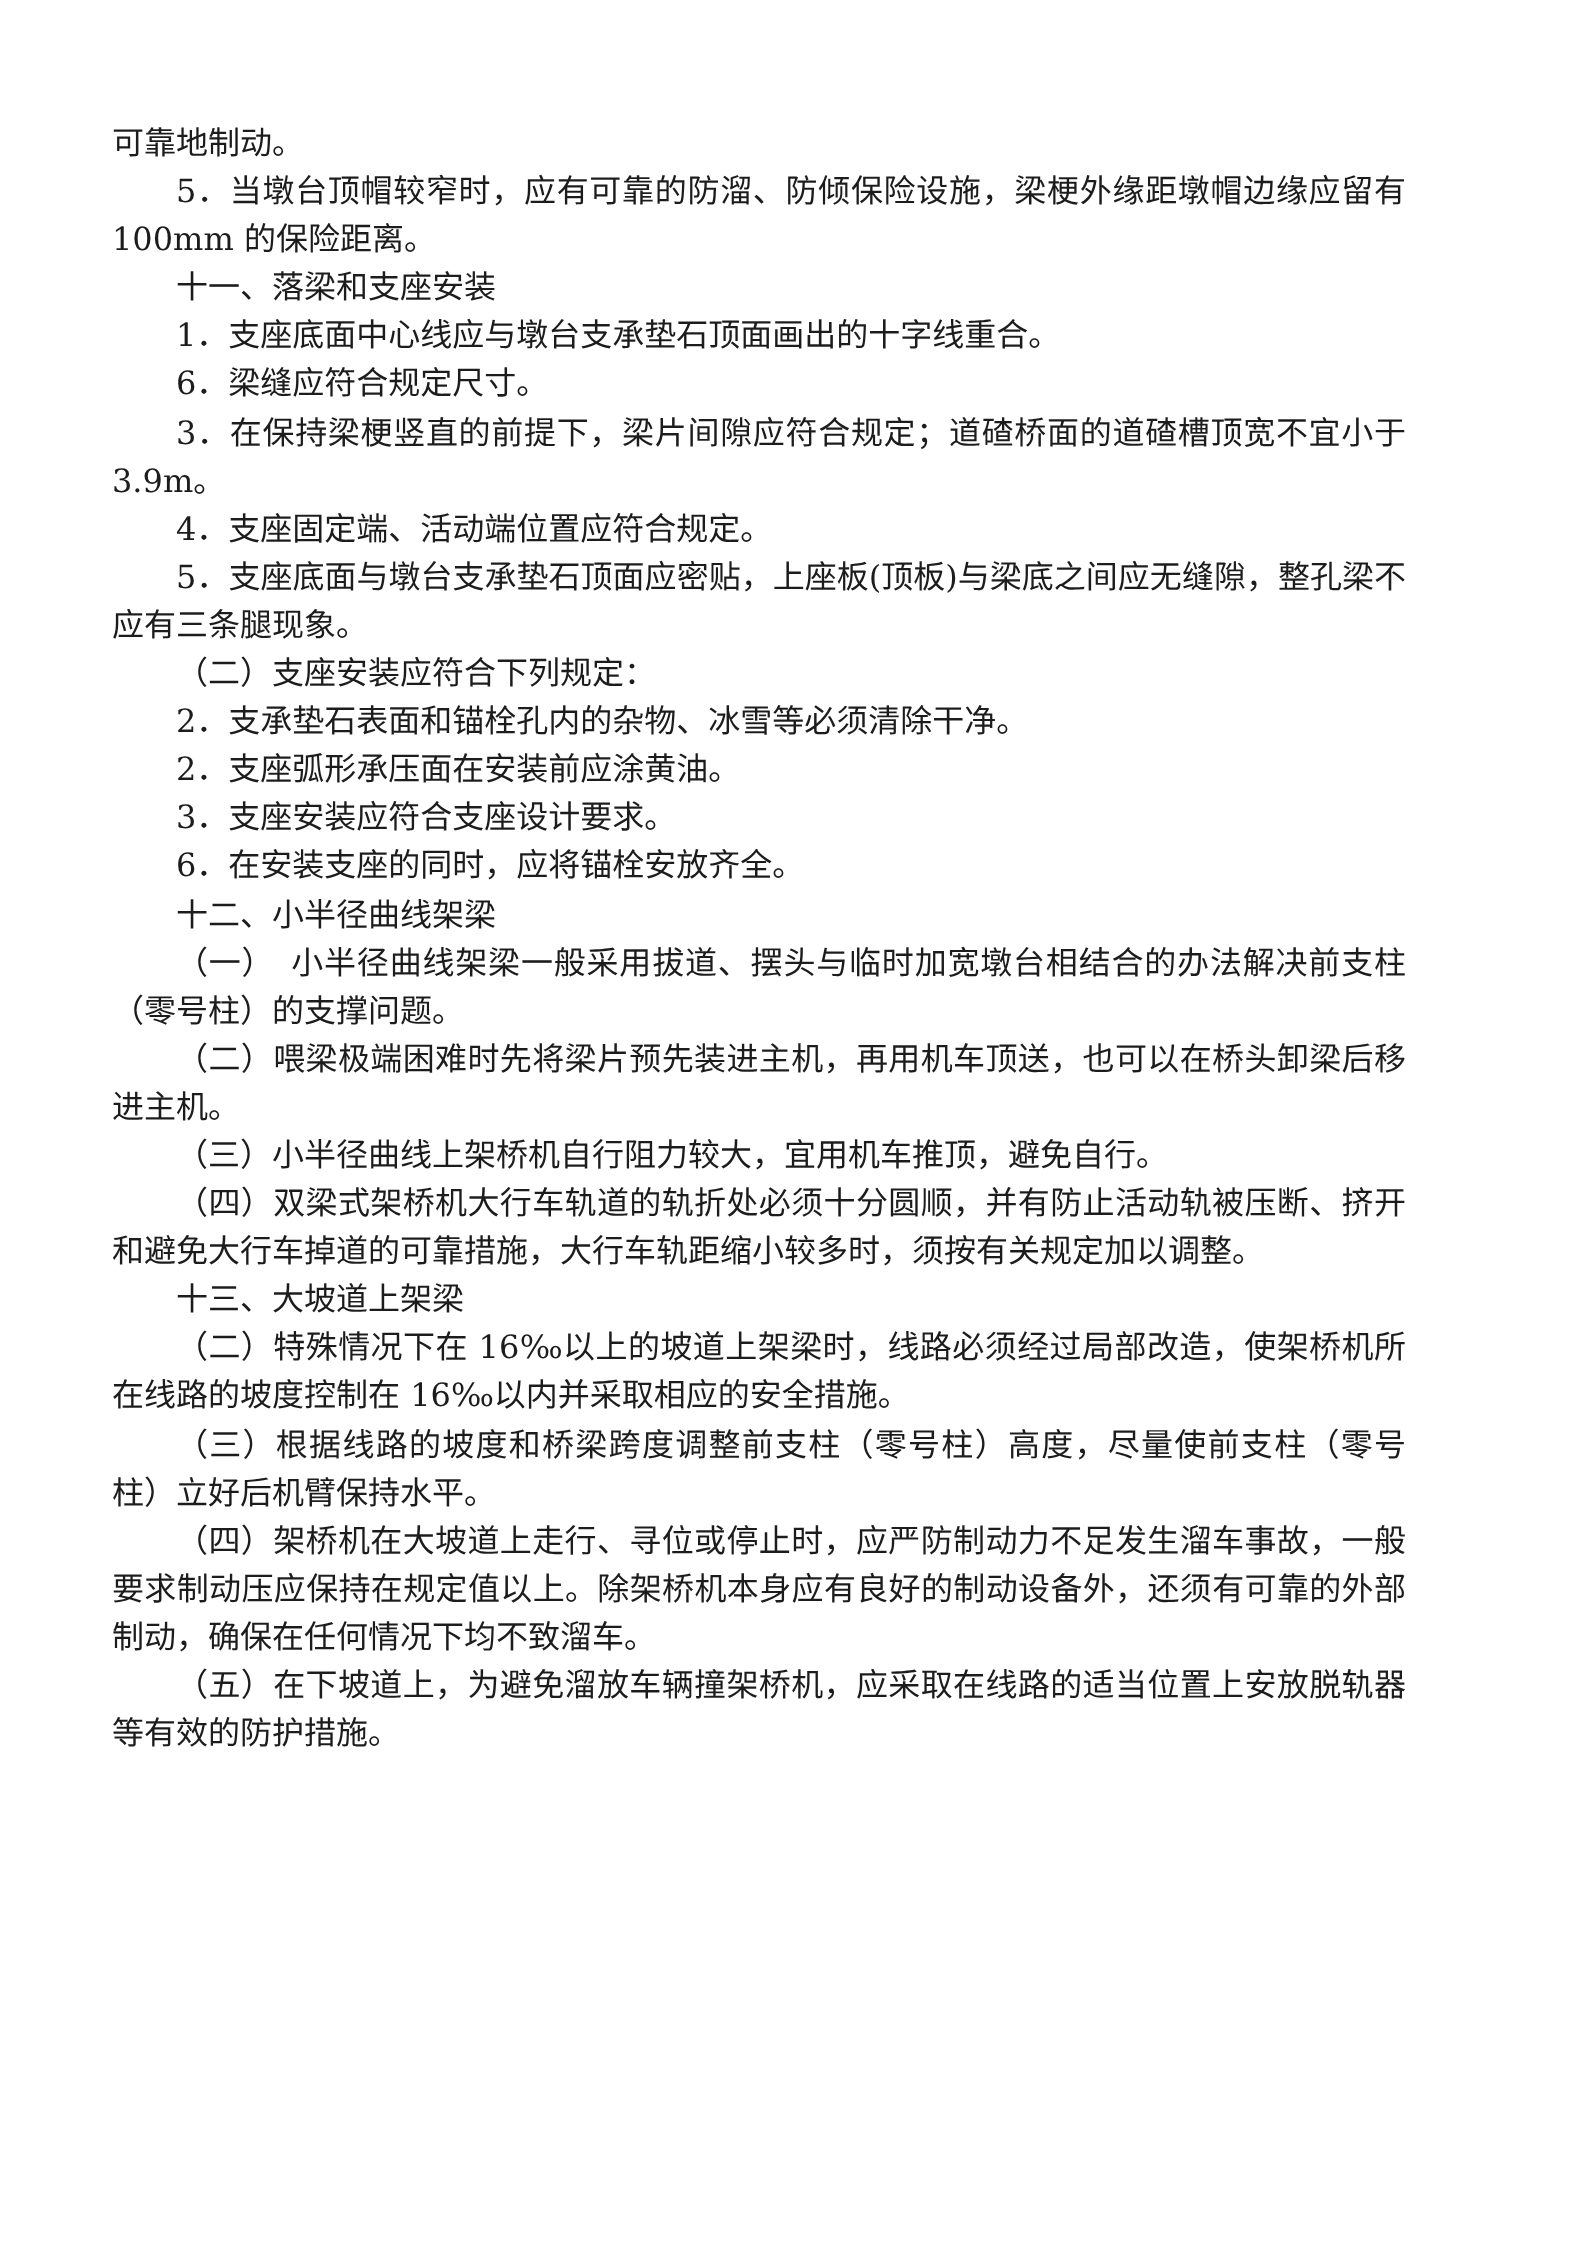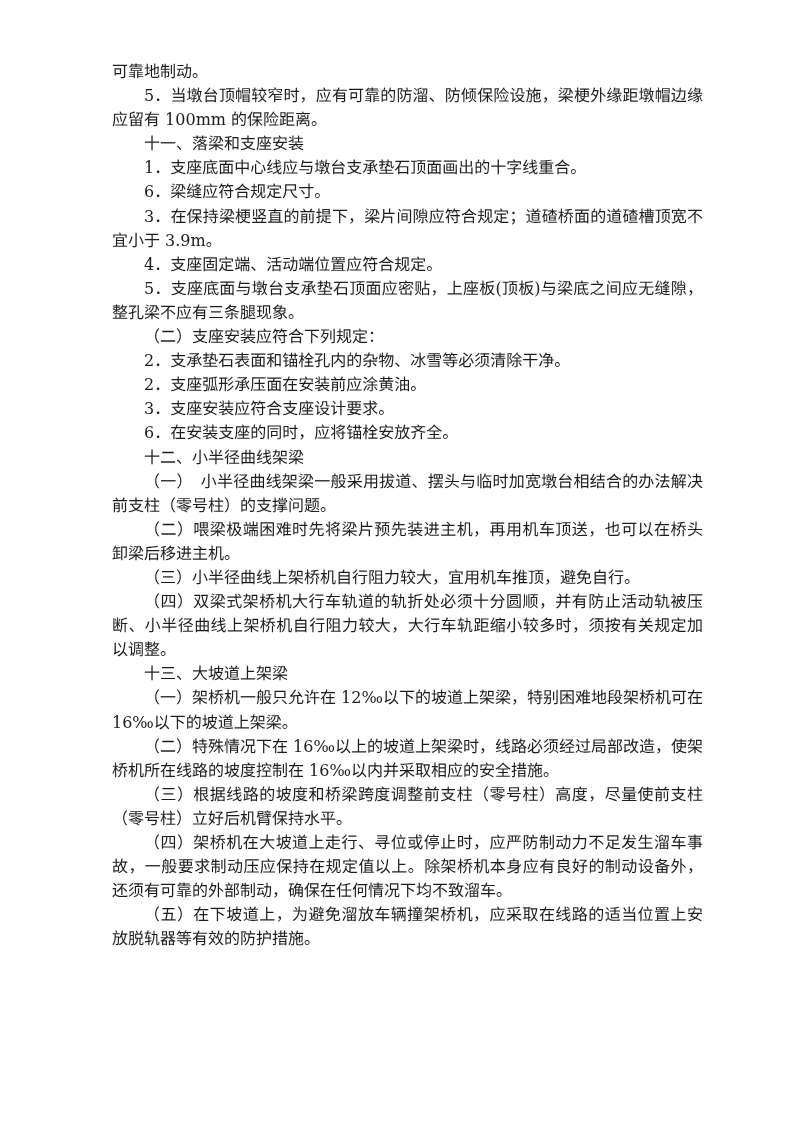--- a/index.html
+++ b/index.html
@@ -9,21 +9,21 @@
   }
   body {
     width: 793px;
     height: 1122px;
     overflow: hidden;
   }
   .page {
     box-sizing: border-box;
     width: 793px;
     height: 962px;
-    padding: 60px 90px 0 112px;
+    padding: 60px 90px 0 56px;
     background: #ffffff;
   }
   .doc p {
     margin: 0;
     padding: 0;
     font-family: "DejaVu Serif", "Liberation Serif", serif;
     font-size: 16px;
     line-height: 24.1px;
     color: #1c1c1c;
     text-align: justify;
@@ -51,21 +51,20 @@
       <p class="indent">5．支座底面与墩台支承垫石顶面应密贴，上座板(顶板)与梁底之间应无缝隙，整孔梁不应有三条腿现象。</p>
       <p class="indent">（二）支座安装应符合下列规定：</p>
       <p class="indent">2．支承垫石表面和锚栓孔内的杂物、冰雪等必须清除干净。</p>
       <p class="indent">2．支座弧形承压面在安装前应涂黄油。</p>
       <p class="indent">3．支座安装应符合支座设计要求。</p>
       <p class="indent">6．在安装支座的同时，应将锚栓安放齐全。</p>
       <p class="indent heading">十二、小半径曲线架梁</p>
       <p class="indent">（一）　小半径曲线架梁一般采用拔道、摆头与临时加宽墩台相结合的办法解决前支柱（零号柱）的支撑问题。</p>
       <p class="indent">（二）喂梁极端困难时先将梁片预先装进主机，再用机车顶送，也可以在桥头卸梁后移进主机。</p>
       <p class="indent">（三）小半径曲线上架桥机自行阻力较大，宜用机车推顶，避免自行。</p>
-      <p class="indent">（四）双梁式架桥机大行车轨道的轨折处必须十分圆顺，并有防止活动轨被压断、小半径曲线上架桥机自行阻力较大，大行车轨距缩小较多时，须按有关规定加以调整。</p>
+      <p class="indent">（四）双梁式架桥机大行车轨道的轨折处必须十分圆顺，并有防止活动轨被压断、挤开和避免大行车掉道的可靠措施，大行车轨距缩小较多时，须按有关规定加以调整。</p>
       <p class="indent heading">十三、大坡道上架梁</p>
-      <p class="indent">（一）架桥机一般只允许在 12‰以下的坡道上架梁，特别困难地段架桥机可在 16‰以下的坡道上架梁。</p>
       <p class="indent">（二）特殊情况下在 16‰以上的坡道上架梁时，线路必须经过局部改造，使架桥机所在线路的坡度控制在 16‰以内并采取相应的安全措施。</p>
       <p class="indent">（三）根据线路的坡度和桥梁跨度调整前支柱（零号柱）高度，尽量使前支柱（零号柱）立好后机臂保持水平。</p>
       <p class="indent">（四）架桥机在大坡道上走行、寻位或停止时，应严防制动力不足发生溜车事故，一般要求制动压应保持在规定值以上。除架桥机本身应有良好的制动设备外，还须有可靠的外部制动，确保在任何情况下均不致溜车。</p>
       <p class="indent">（五）在下坡道上，为避免溜放车辆撞架桥机，应采取在线路的适当位置上安放脱轨器等有效的防护措施。</p>
     </div>
 </div>
 
 </body></html>

